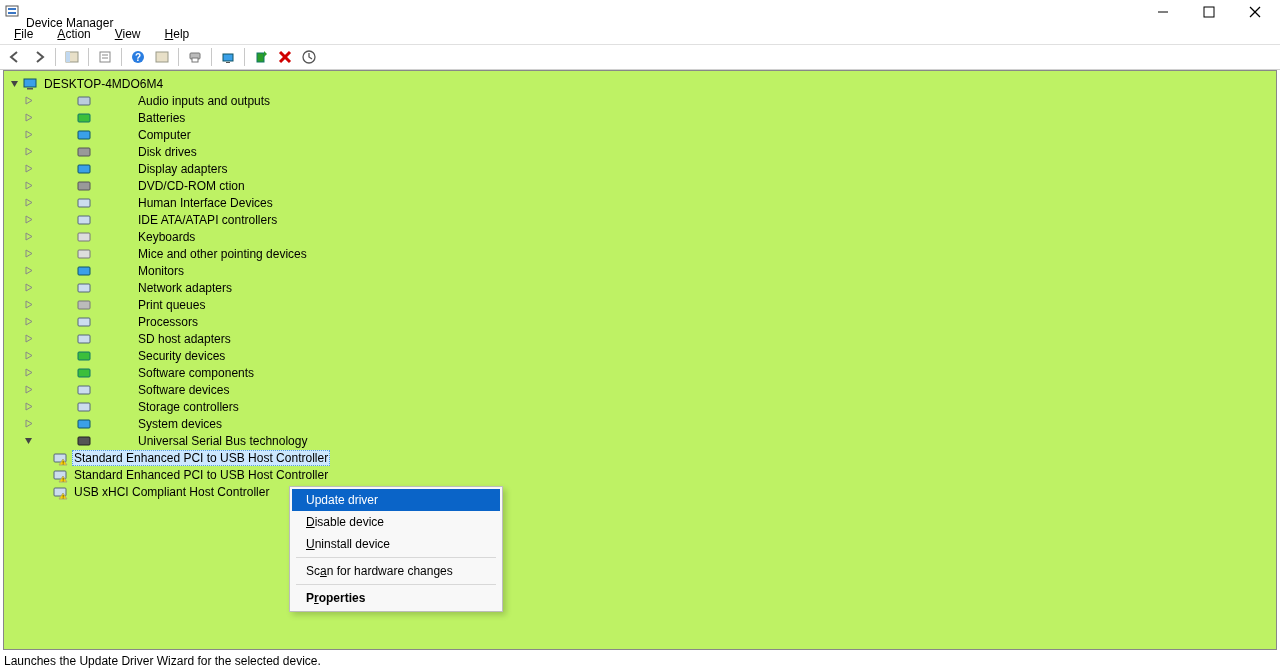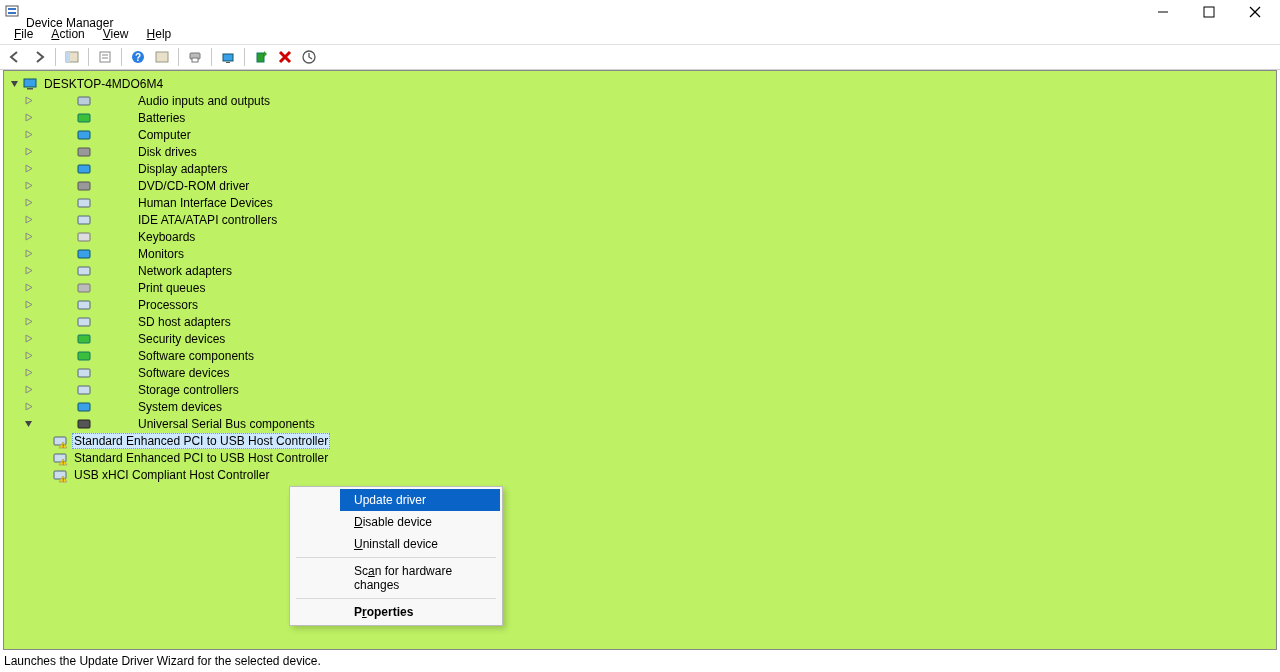--- a/index.html
+++ b/index.html
@@ -31,21 +31,21 @@
     display: flex;
     gap: 28px;
     padding-right: 12px;
   }
   .win-btn { width: 18px; height:18px; display:flex; align-items:center; justify-content:center; cursor:default; }
   .menubar {
     display:flex;
     height: 20px;
     padding: 0 6px;
     align-items:center;
-    gap: 2px;
+    gap: 8px;
   }
   .menu-item { padding: 1px 8px; font-size:12px; cursor:default;}
   .menu-item u { text-decoration: underline; }
   .toolbar {
     display:flex;
     align-items:center;
     height: 26px;
     padding: 2px 4px;
     border-top:1px solid #e0e0e0;
     border-bottom:1px solid #d0d0d0;
@@ -89,21 +89,21 @@
   .context-menu {
     position:absolute;
     left:289px; top:486px;
     width:214px;
     background:#f8f8f8;
     border:1px solid #bcbcbc;
     box-shadow: 3px 3px 6px rgba(0,0,0,.18);
     padding:2px;
     font-size:12px;
   }
-  .cm-item { padding:4px 14px; cursor:default;margin-left:48px;}
+  .cm-item { padding:4px 14px; cursor:default;}
   .cm-item.highlight { background:#0a64c8; color:#fff;}
   .cm-sep { height:1px; background:#d8d8d8; margin:2px 4px;}
   .cm-item strong { font-weight:bold;}
   .cm-item u{text-decoration:underline;}
 </style>
 </head>
 <body>
 
 <div class="titlebar">
   <span class="title-icon">
@@ -299,21 +299,21 @@
         <span class="exp">
           <svg viewBox="0 0 9 9">
             <path d="M2 1 L8 4.5 L2 8 Z" fill="none" stroke="#888" stroke-width="1"></path>
           </svg>
         </span>
         <span class="node-icon">
           <svg width="16" height="16">
             <rect x="2" y="4" width="12" height="8" rx="1" fill="#999" stroke="#555"></rect>
           </svg>
         </span>
-        <span class="node-label">DVD/CD-ROM driver</span>
+        <span class="node-label">DVD/CD-ROM ction</span>
       </div>
       <div class="tree-row indent1">
         <span class="exp">
           <svg viewBox="0 0 9 9">
             <path d="M2 1 L8 4.5 L2 8 Z" fill="none" stroke="#888" stroke-width="1"></path>
           </svg>
         </span>
         <span class="node-icon">
           <svg width="16" height="16">
             <rect x="2" y="4" width="12" height="8" rx="1" fill="#cde" stroke="#567"></rect>
@@ -348,20 +348,33 @@
         <span class="node-label">Keyboards</span>
       </div>
       <div class="tree-row indent1">
         <span class="exp">
           <svg viewBox="0 0 9 9">
             <path d="M2 1 L8 4.5 L2 8 Z" fill="none" stroke="#888" stroke-width="1"></path>
           </svg>
         </span>
         <span class="node-icon">
           <svg width="16" height="16">
+            <rect x="2" y="4" width="12" height="8" rx="1" fill="#ddd" stroke="#777"></rect>
+          </svg>
+        </span>
+        <span class="node-label">Mice and other pointing devices</span>
+      </div>
+      <div class="tree-row indent1">
+        <span class="exp">
+          <svg viewBox="0 0 9 9">
+            <path d="M2 1 L8 4.5 L2 8 Z" fill="none" stroke="#888" stroke-width="1"></path>
+          </svg>
+        </span>
+        <span class="node-icon">
+          <svg width="16" height="16">
             <rect x="2" y="4" width="12" height="8" rx="1" fill="#3aa0e8" stroke="#156"></rect>
           </svg>
         </span>
         <span class="node-label">Monitors</span>
       </div>
       <div class="tree-row indent1">
         <span class="exp">
           <svg viewBox="0 0 9 9">
             <path d="M2 1 L8 4.5 L2 8 Z" fill="none" stroke="#888" stroke-width="1"></path>
           </svg>
@@ -481,21 +494,21 @@
         <span class="exp">
           <svg viewBox="0 0 9 9">
             <path d="M1 2 L8 2 L4.5 8 Z" fill="#444"></path>
           </svg>
         </span>
         <span class="node-icon">
           <svg width="16" height="16">
             <rect x="2" y="4" width="12" height="8" rx="1" fill="#555" stroke="#222"></rect>
           </svg>
         </span>
-        <span class="node-label">Universal Serial Bus components</span>
+        <span class="node-label">Universal Serial Bus technology</span>
       </div>
       <div class="tree-row indent2 selected">
         <span class="node-icon">
           <svg width="16" height="16">
             <rect x="2" y="4" width="12" height="8" rx="1" fill="#cde" stroke="#567"></rect>
             <path d="M11 9 L15 15 L7 15 Z" fill="#ffd200" stroke="#aa7"></path>
             <text x="11" y="15" font-size="6" text-anchor="middle">!</text>
           </svg>
         </span>
         <span class="node-label">Standard Enhanced PCI to USB Host Controller</span>

